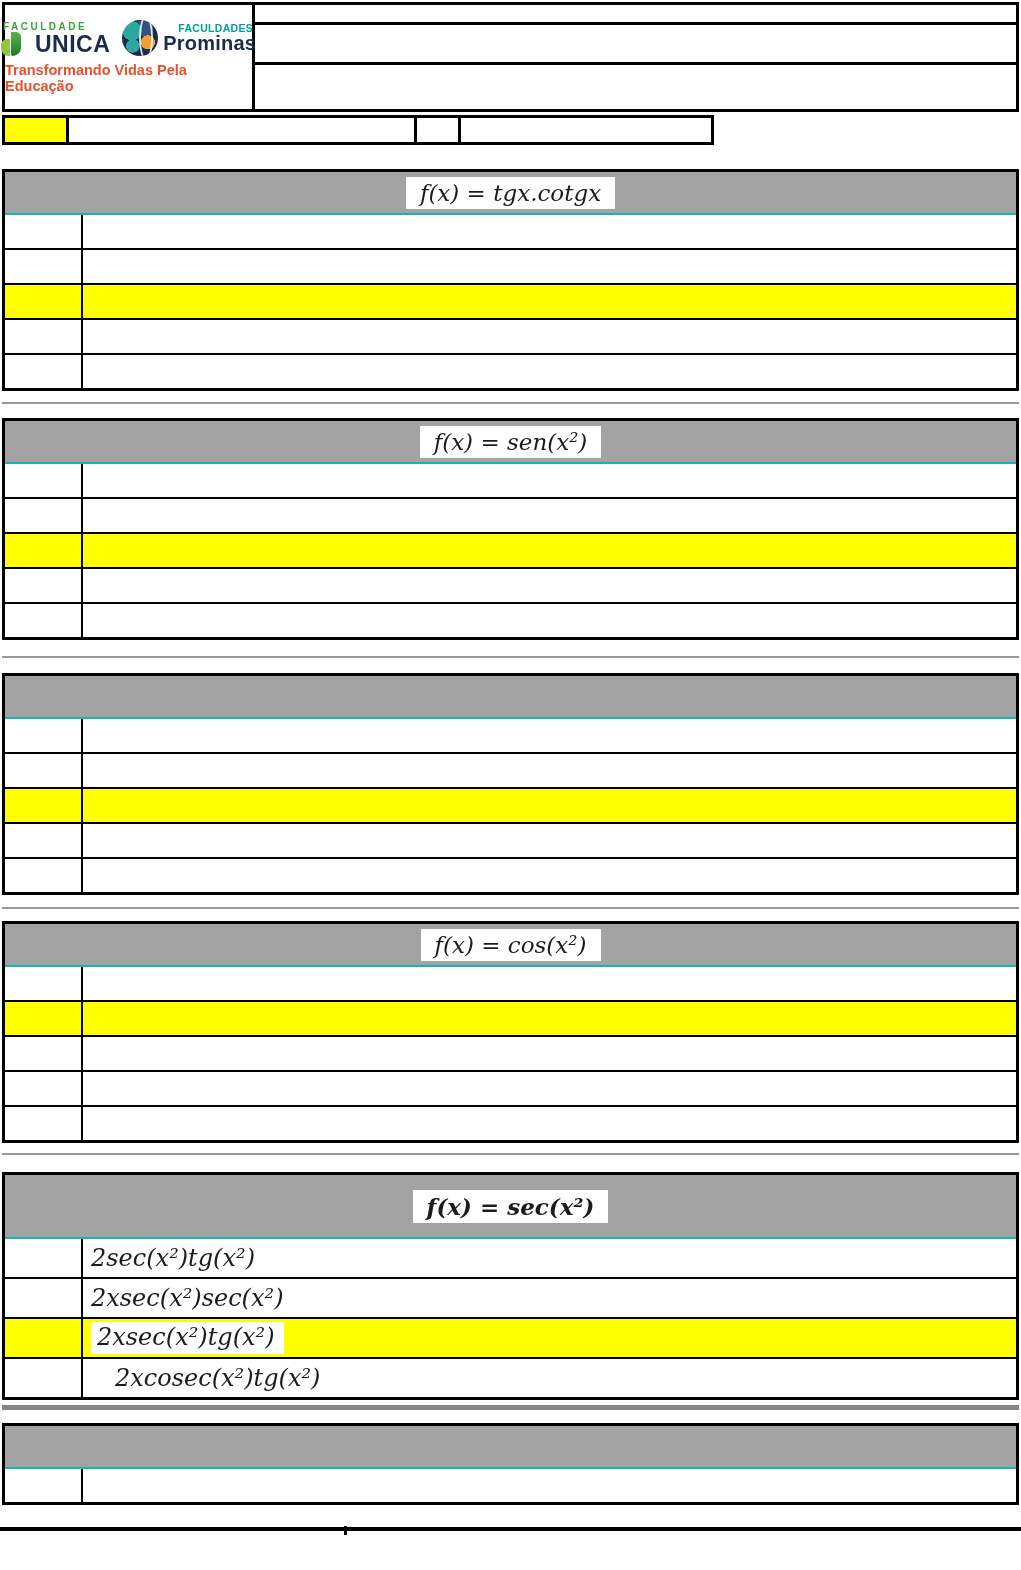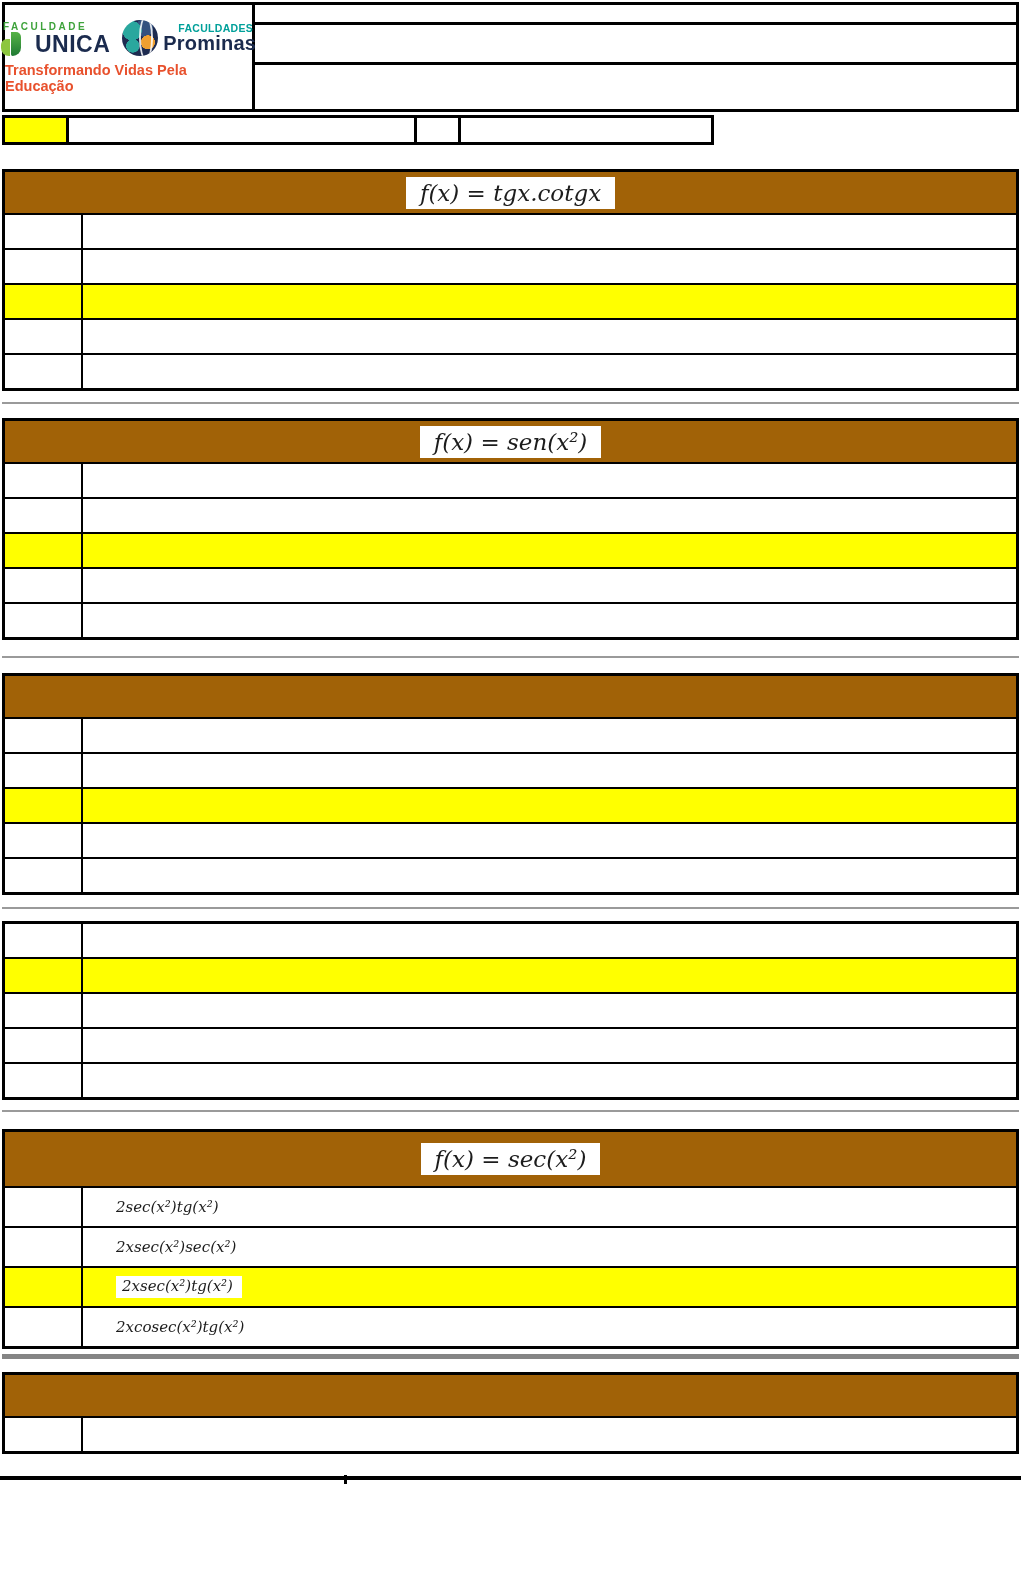--- a/index.html
+++ b/index.html
@@ -51,35 +51,35 @@
   .sh-cell { height:100%; }
   .sh-c1 { width:64px; background:#ffff00; border-right:3px solid #000; }
   .sh-c2 { width:348px; border-right:3px solid #000; }
   .sh-c3 { width:44px; border-right:3px solid #000; }
   .sh-c4 { flex:1; }
 
   
   .qtable { margin:0 2px; border:3px solid #000; background:#fff; }
   .qtable.first { margin-top:24px; }
   .q-header {
-    height:43px; background:#a16207; border-bottom:2px solid #000000;
+    height:43px; background:#a3a3a3; border-bottom:2px solid #14b8a6;
     display:flex; align-items:center; justify-content:center;
   }
   .formula { font-family:"DejaVu Serif", serif; font-style:italic; color:#1c1c1c; }
   .q-header .formula { background:#fff; padding:3px 14px; font-size:23px; }
   .q-header .formula:empty { display:none; }
   .q-row { display:flex; height:35px; border-bottom:2px solid #000; }
-  .q-row:last-child { border-bottom:none; height:33px; }
+  .q-row:last-child { border-bottom:none; height:33px;gap:24px; }
   .q-left { width:78px; border-right:2px solid #000; }
   .q-answer { flex:1; display:flex; align-items:center; padding-left:8px; }
-  .q-answer .formula { font-size:15px;margin-left:25px; }
+  .q-answer .formula { font-size:24px; }
   .q-row.highlight { background:#ffff00; }
   .q-row.highlight .formula:not(:empty) { background:#fff; padding:1px 9px 3px 6px; }
 
-  .qtable.tall .q-header { height:56px; }
+  .qtable.tall .q-header { height:64px;font-weight:bold; }
   .qtable.tall .q-row { height:40px; }
   .qtable.tall .q-row:last-child { height:38px; }
 
   
   .tdivider { height:2px; background:#9a9a9a; margin-left:2px; margin-right:2px; }
   .d1 { margin-top:11px; margin-bottom:14px; }
   .d2 { margin-top:16px; margin-bottom:15px; }
   .d3 { margin-top:12px; margin-bottom:12px; }
   .d4 { margin-top:10px; margin-bottom:17px; }
   .d5 { height:5px; background:#858585; margin-top:5px; margin-bottom:13px; }
@@ -238,20 +238,23 @@
     <div class="q-left"></div>
     <div class="q-answer">
         <span class="formula"></span>
       </div>
   </div>
 </div>
 
 <div class="tdivider d3"></div>
 
 <div class="qtable">
+  <div class="q-header">
+    <span class="formula">f(x) = cos(x²)</span>
+  </div>
   <div class="q-row">
     <div class="q-left"></div>
     <div class="q-answer">
         <span class="formula"></span>
       </div>
   </div>
   <div class="q-row highlight">
     <div class="q-left"></div>
     <div class="q-answer">
         <span class="formula"></span>

